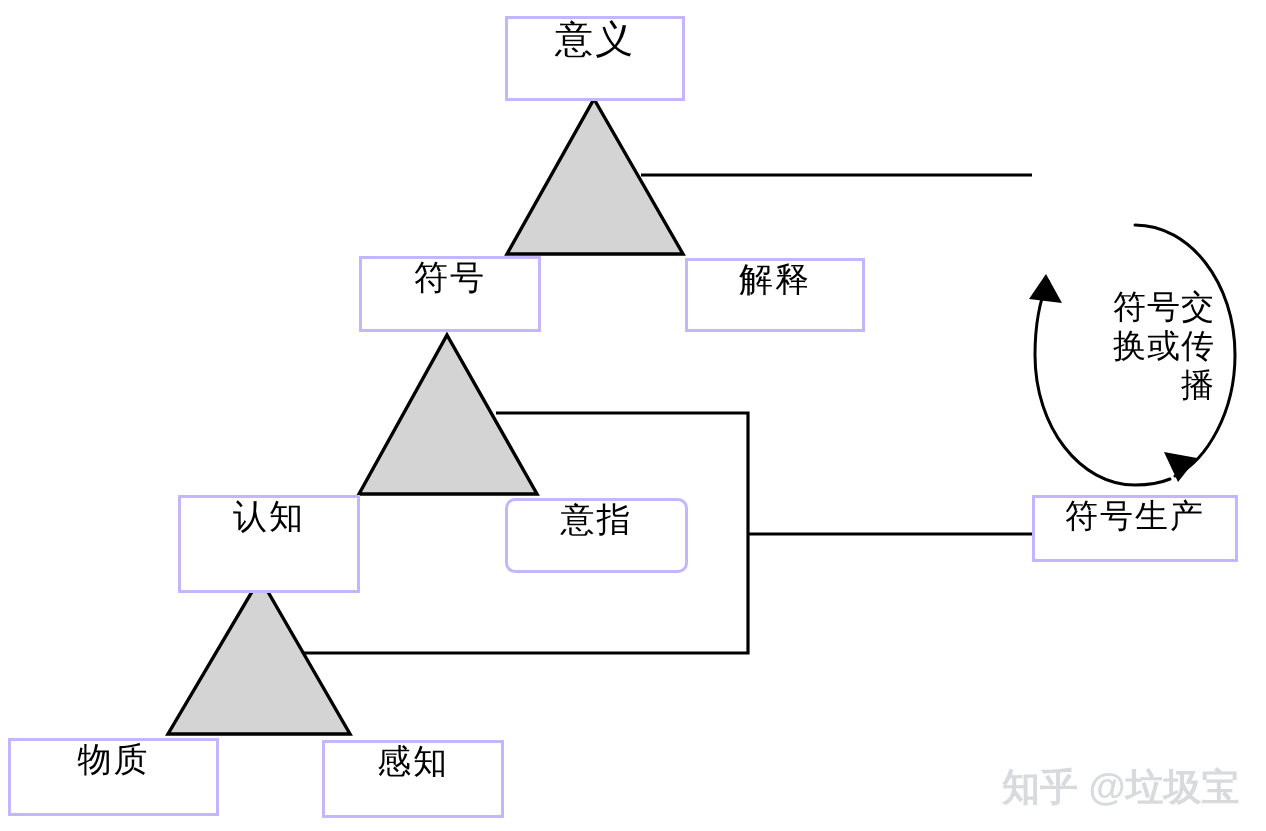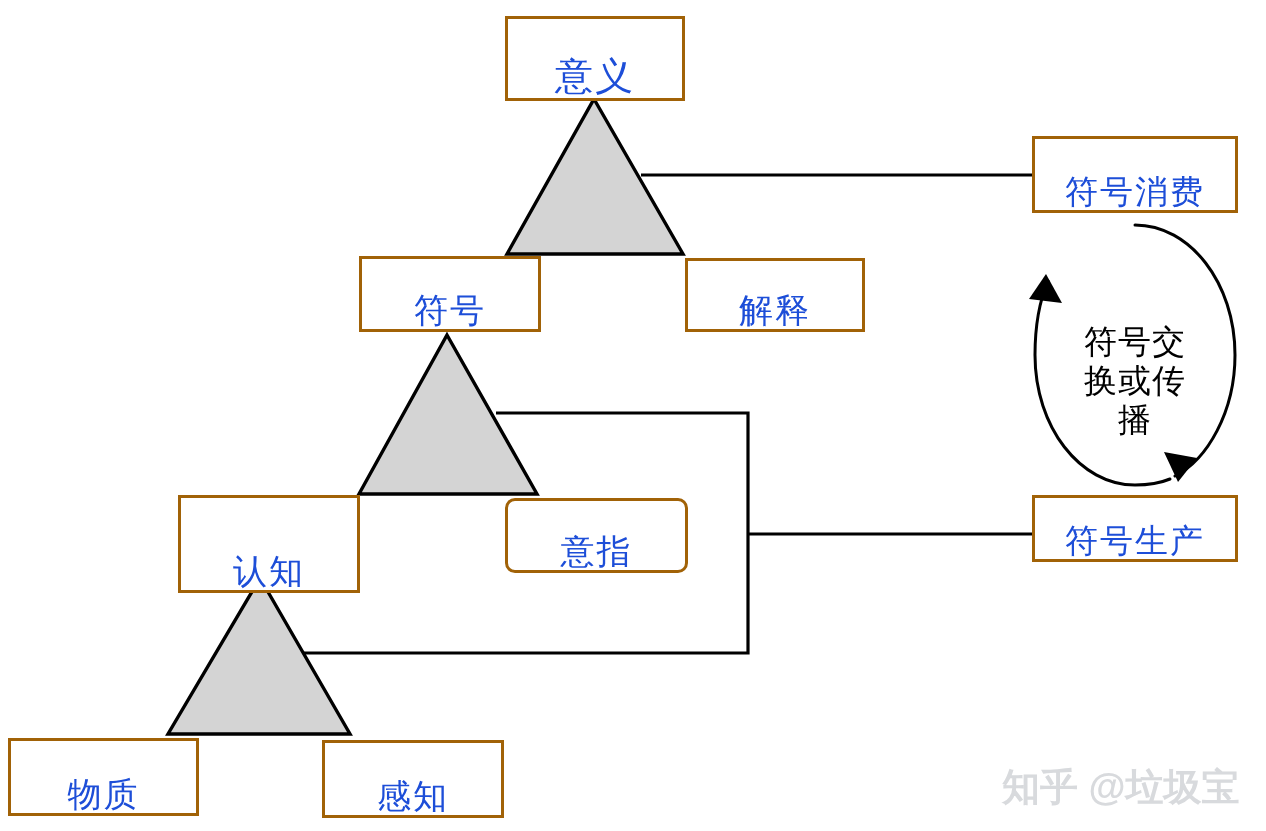--- a/index.html
+++ b/index.html
@@ -21,45 +21,44 @@
   #diagram-svg {
     position: absolute;
     left: 0;
     top: 0;
     width: 1266px;
     height: 831px;
   }
   .node-box {
     position: absolute;
     box-sizing: border-box;
-    border: 3px solid #a16207;
+    border: 3px solid #c4b5fd;
     background: #ffffff;
     display: flex;
-    align-items: flex-end;
+    align-items: flex-start;
     justify-content: center;
     font-family: "Liberation Serif", "DejaVu Serif", serif;
-    color: #1d4ed8;
+    color: #000000;
     line-height: 1.1;
     letter-spacing: 2px;
     z-index: 3;
   }
   .node-label {
     display: block;
     white-space: nowrap;
   }
   .cycle-label {
     position: absolute;
     z-index: 4;
-    text-align: center;
-    font-family: Liberation Mono, monospace;
+    text-align: right;
+    font-family: Liberation Serif, serif;
     color: #000000;
     line-height: 1.18;
     letter-spacing: 1px;
     white-space: pre-line;
-    margin-top: 38px;
   }
   .watermark {
     position: absolute;
     z-index: 6;
     color: #d8dadd;
     font-family: "Liberation Sans", "DejaVu Sans", sans-serif;
     font-weight: bold;
     white-space: nowrap;
     user-select: none;
     margin-left: 12px;
@@ -107,31 +106,28 @@
   </div>
 
   <div class="node-box" style="left:178px; top:495px; width:182px; height:98px; font-size:34px;">
     <span class="node-label">认知</span>
   </div>
 
   <div class="node-box" style="left:505px; top:498px; width:183px; height:75px; font-size:34px;border-radius:10px;">
     <span class="node-label">意指</span>
   </div>
 
-  <div class="node-box" style="left:8px; top:738px; width:191px; height:78px; font-size:34px;">
+  <div class="node-box" style="left:8px; top:738px; width:211px; height:78px; font-size:34px;">
     <span class="node-label">物质</span>
   </div>
 
   <div class="node-box" style="left:322px; top:740px; width:182px; height:78px; font-size:34px;">
     <span class="node-label">感知</span>
   </div>
 
-  <div class="node-box" style="left:1032px; top:136px; width:206px; height:77px; font-size:33px;">
-    <span class="node-label">符号消费</span>
-  </div>
 
   <div class="node-box" style="left:1032px; top:495px; width:206px; height:67px; font-size:33px;">
     <span class="node-label">符号生产</span>
   </div>
 
   <div class="cycle-label" style="left:1055px; top:288px; width:160px; font-size:33px;">符号交
 换或传
 播</div>
 
   <div class="watermark" style="left:990px; top:762px; font-size:38px;">知乎 @垃圾宝</div>

